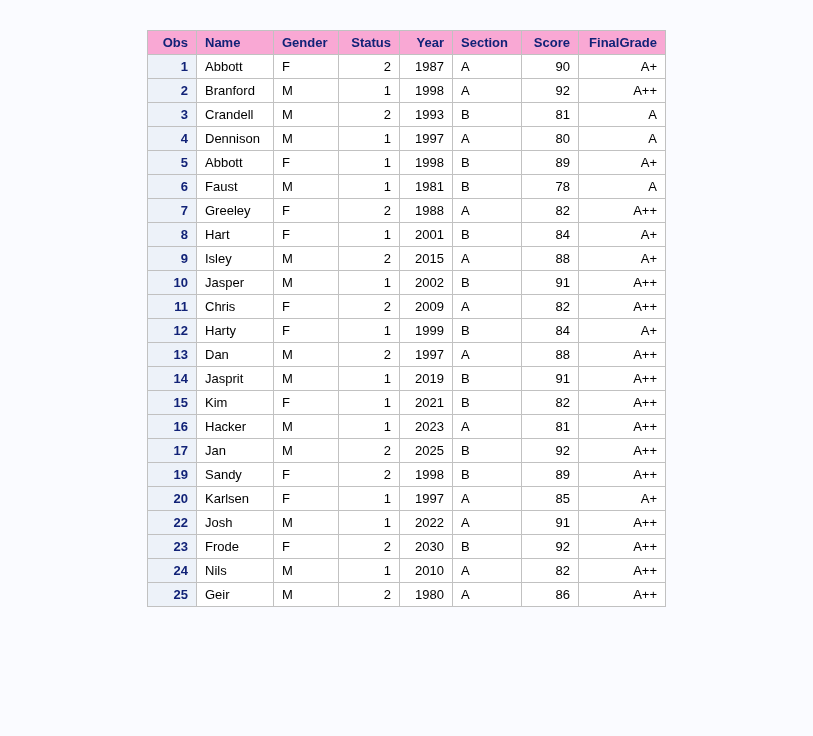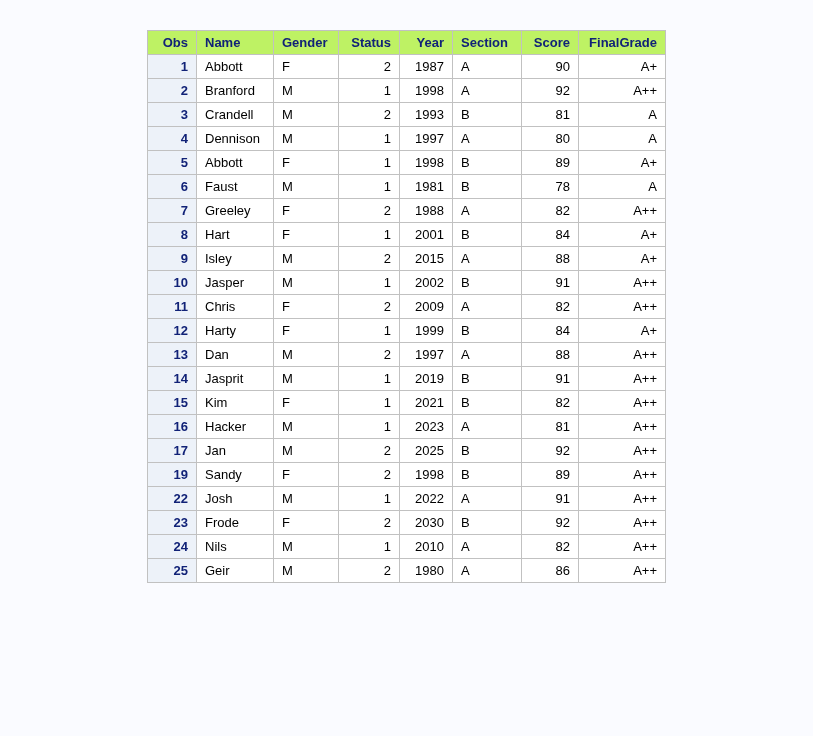--- a/index.html
+++ b/index.html
@@ -21,21 +21,21 @@
   table {
     border-collapse: collapse;
     background: #fff;
   }
   th, td {
     border: 1px solid #c1c1c1;
     padding: 4px 8px;
     white-space: nowrap;
   }
   th {
-    background: #bef264;
+    background: #f9a8d4;
     color: #112277;
     font-weight: bold;
     text-align: left;
   }
   th.right, td.right { text-align: right; }
   td.obs {
     background: #edf2f9;
     color: #112277;
     font-weight: bold;
     text-align: right;
@@ -243,20 +243,30 @@
           <td class="obs c-obs">19</td>
           <td class="left c-name">Sandy</td>
           <td class="left c-gen">F</td>
           <td class="right c-stat">2</td>
           <td class="right c-year">1998</td>
           <td class="left c-sec">B</td>
           <td class="right c-score">89</td>
           <td class="right c-fg">A++</td>
         </tr>
         <tr>
+          <td class="obs c-obs">20</td>
+          <td class="left c-name">Karlsen</td>
+          <td class="left c-gen">F</td>
+          <td class="right c-stat">1</td>
+          <td class="right c-year">1997</td>
+          <td class="left c-sec">A</td>
+          <td class="right c-score">85</td>
+          <td class="right c-fg">A+</td>
+        </tr>
+        <tr>
           <td class="obs c-obs">22</td>
           <td class="left c-name">Josh</td>
           <td class="left c-gen">M</td>
           <td class="right c-stat">1</td>
           <td class="right c-year">2022</td>
           <td class="left c-sec">A</td>
           <td class="right c-score">91</td>
           <td class="right c-fg">A++</td>
         </tr>
         <tr>

